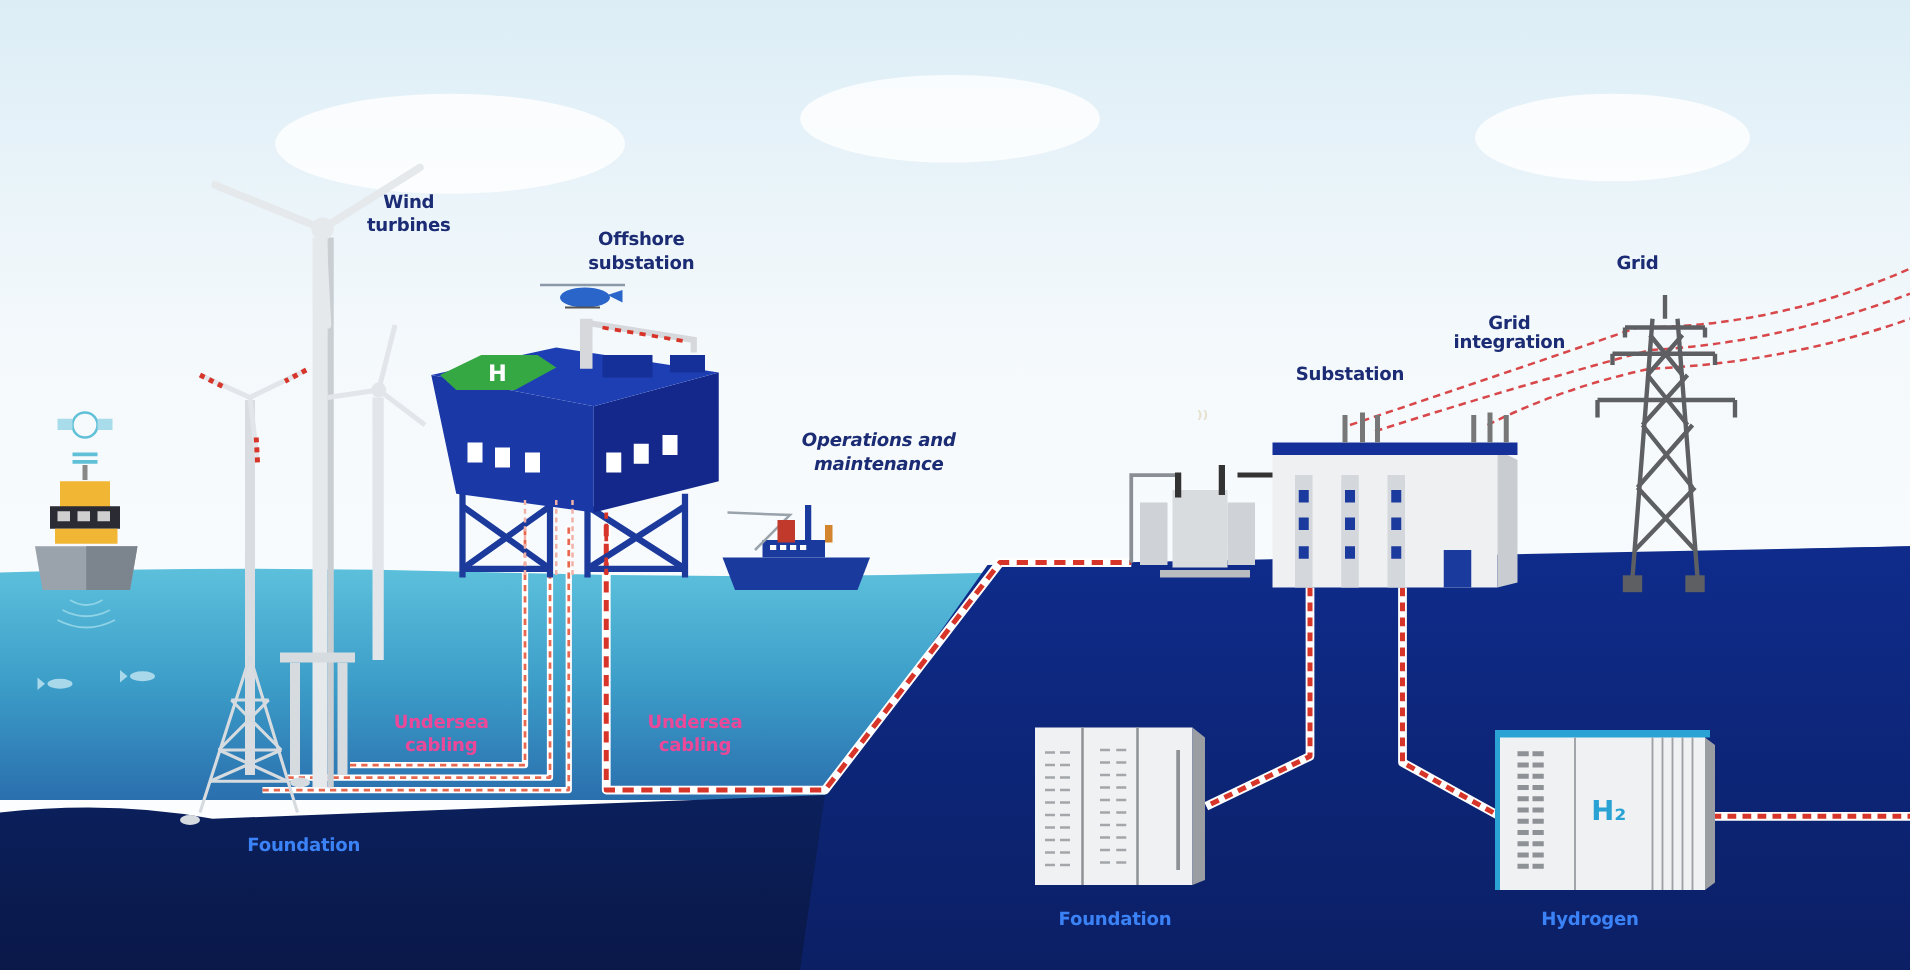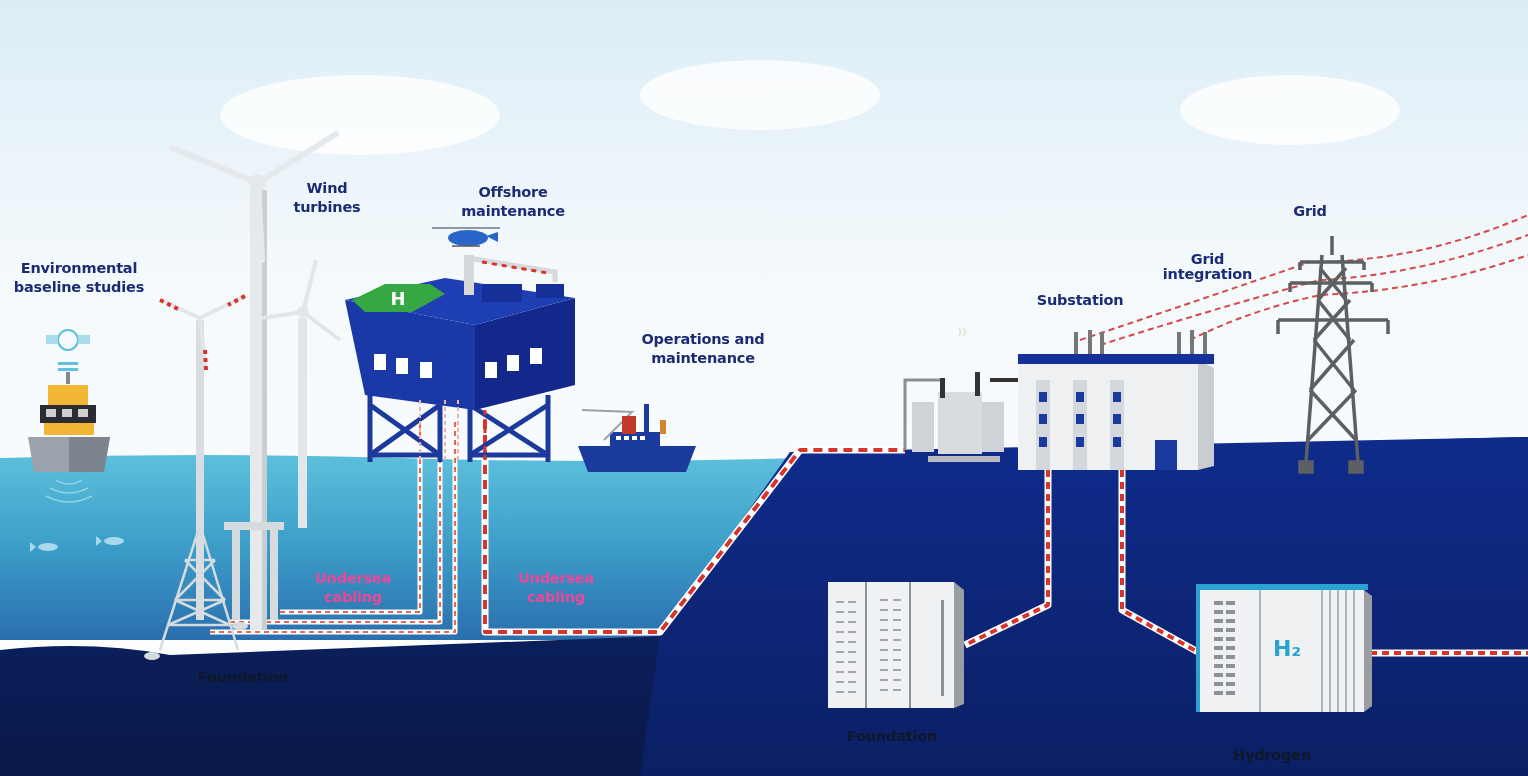--- a/index.html
+++ b/index.html
@@ -1,21 +1,21 @@
 <!DOCTYPE html>
 <html><head>
 <meta charset="utf-8">
 <style>
   html,body{margin:0;padding:0;}
   body{width:1528px;height:776px;overflow:hidden;background:#ffffff;font-family:"DejaVu Sans","Liberation Sans",sans-serif;}
   #stage{position:relative;width:1528px;height:776px;}
   svg{position:absolute;left:0;top:0;}
   .lbl{position:absolute;font-weight:bold;font-size:14.5px;line-height:19px;text-align:center;white-space:pre-line;letter-spacing:-0.2px;}
   .dark{color:#1b2b74;}
-  .light{color:#0f172a;}
+  .light{color:#3b82f6;}
   .lbl.sub{color:#ec4899;}
 </style>
 </head>
 <body>
 
 <div id="stage">
 <svg width="1528" height="776" viewBox="0 0 1528 776">
   <defs>
     <linearGradient id="sky" x1="0" y1="0" x2="0" y2="1">
       <stop offset="0" stop-color="#dcedf6"></stop>
@@ -287,32 +287,30 @@
           <rect x="1226" y="673" width="9" height="4"></rect>
       <rect x="1214" y="682" width="9" height="4"></rect>
           <rect x="1226" y="682" width="9" height="4"></rect>
       <rect x="1214" y="691" width="9" height="4"></rect>
           <rect x="1226" y="691" width="9" height="4"></rect>
     </g>
     <text x="1287" y="656" fill="#2aa3d4" font-size="22" font-weight="bold" text-anchor="middle">H₂</text>
   </g>
 </svg>
 
-<div class="lbl dark" style="left:282px;top:179px;width:90px;">Wind
+<div class="lbl dark" style="left:282px;top:153px;width:90px;">Wind
 turbines</div>
 <div class="lbl dark" style="left:458px;top:183px;width:110px;">Offshore
-maintenance</div>
-<div class="lbl dark" style="left:4px;top:259px;width:150px;">Environmental
-baseline studies</div>
-<div class="lbl dark" style="left:628px;top:330px;width:150px;">Operations and
+substation</div>
+<div class="lbl dark" style="left:628px;top:344px;width:150px;font-style:italic;">Operations and
 maintenance</div>
 <div class="lbl dark" style="left:1030px;top:291px;width:100px;">Substation</div>
 <div class="lbl dark" style="left:1160px;top:252px;width:95px;line-height:15px;">Grid
 integration</div>
 <div class="lbl dark" style="left:1290px;top:202px;width:40px;">Grid</div>
 <div class="lbl sub" style="left:303px;top:569px;width:100px;">Undersea
 cabling</div>
 <div class="lbl sub" style="left:506px;top:569px;width:100px;">Undersea
 cabling</div>
 <div class="lbl light" style="left:188px;top:668px;width:110px;">Foundation</div>
 <div class="lbl light" style="left:842px;top:727px;width:100px;">Foundation</div>
-<div class="lbl light" style="left:1222px;top:727px;width:100px;margin-top:19px;">Hydrogen</div>
+<div class="lbl light" style="left:1222px;top:727px;width:100px;">Hydrogen</div>
 </div>
 
 </body></html>

